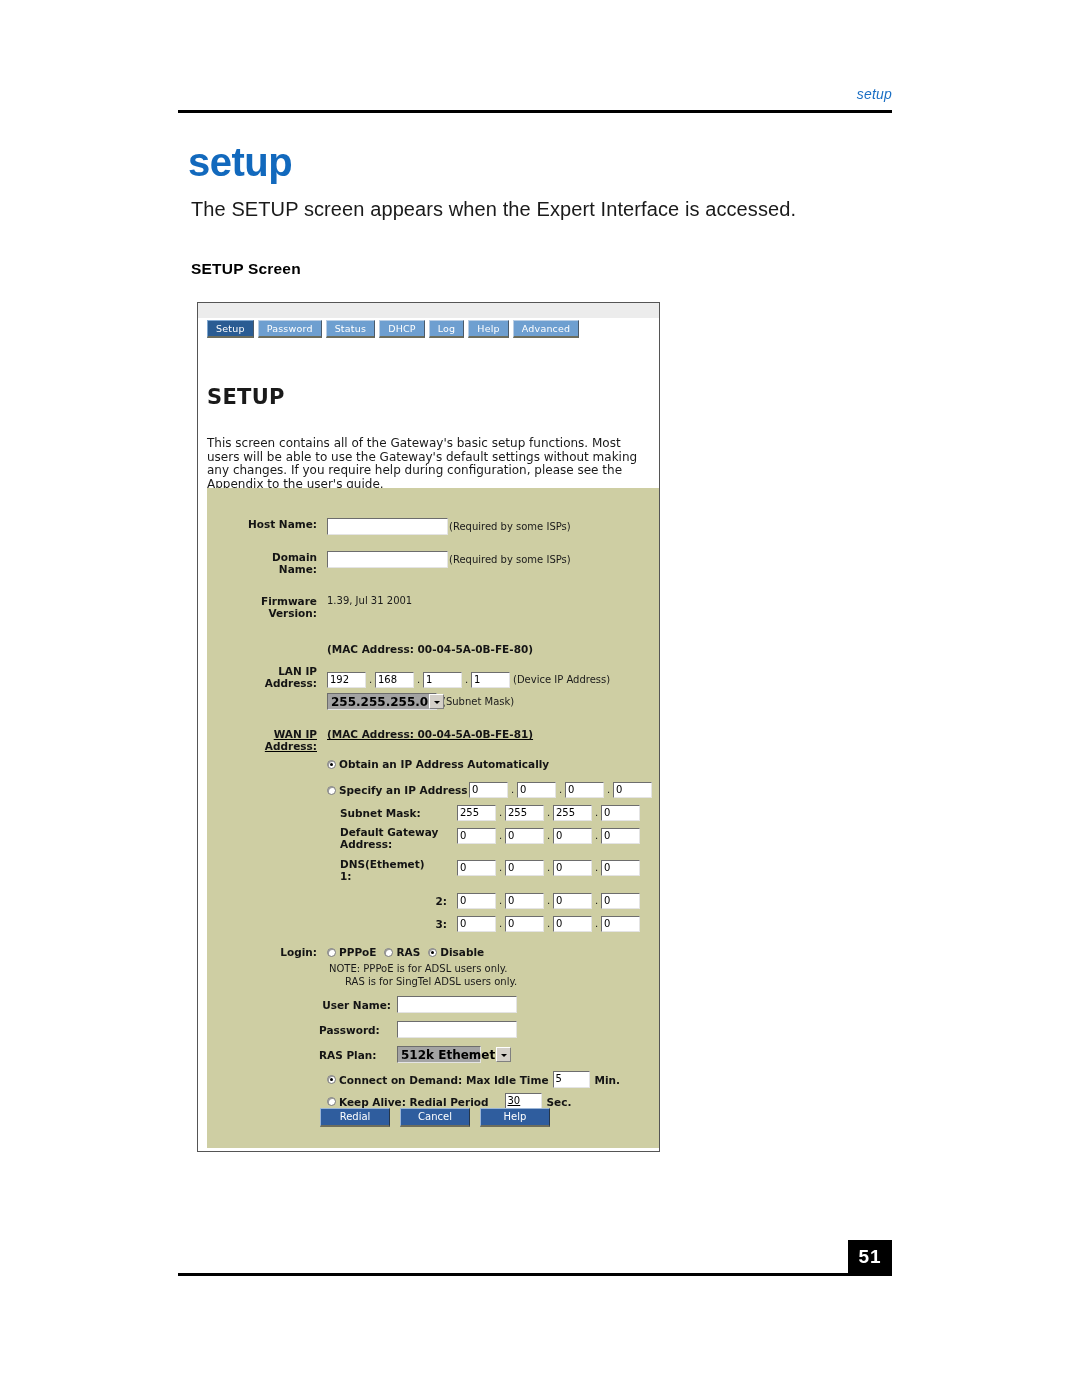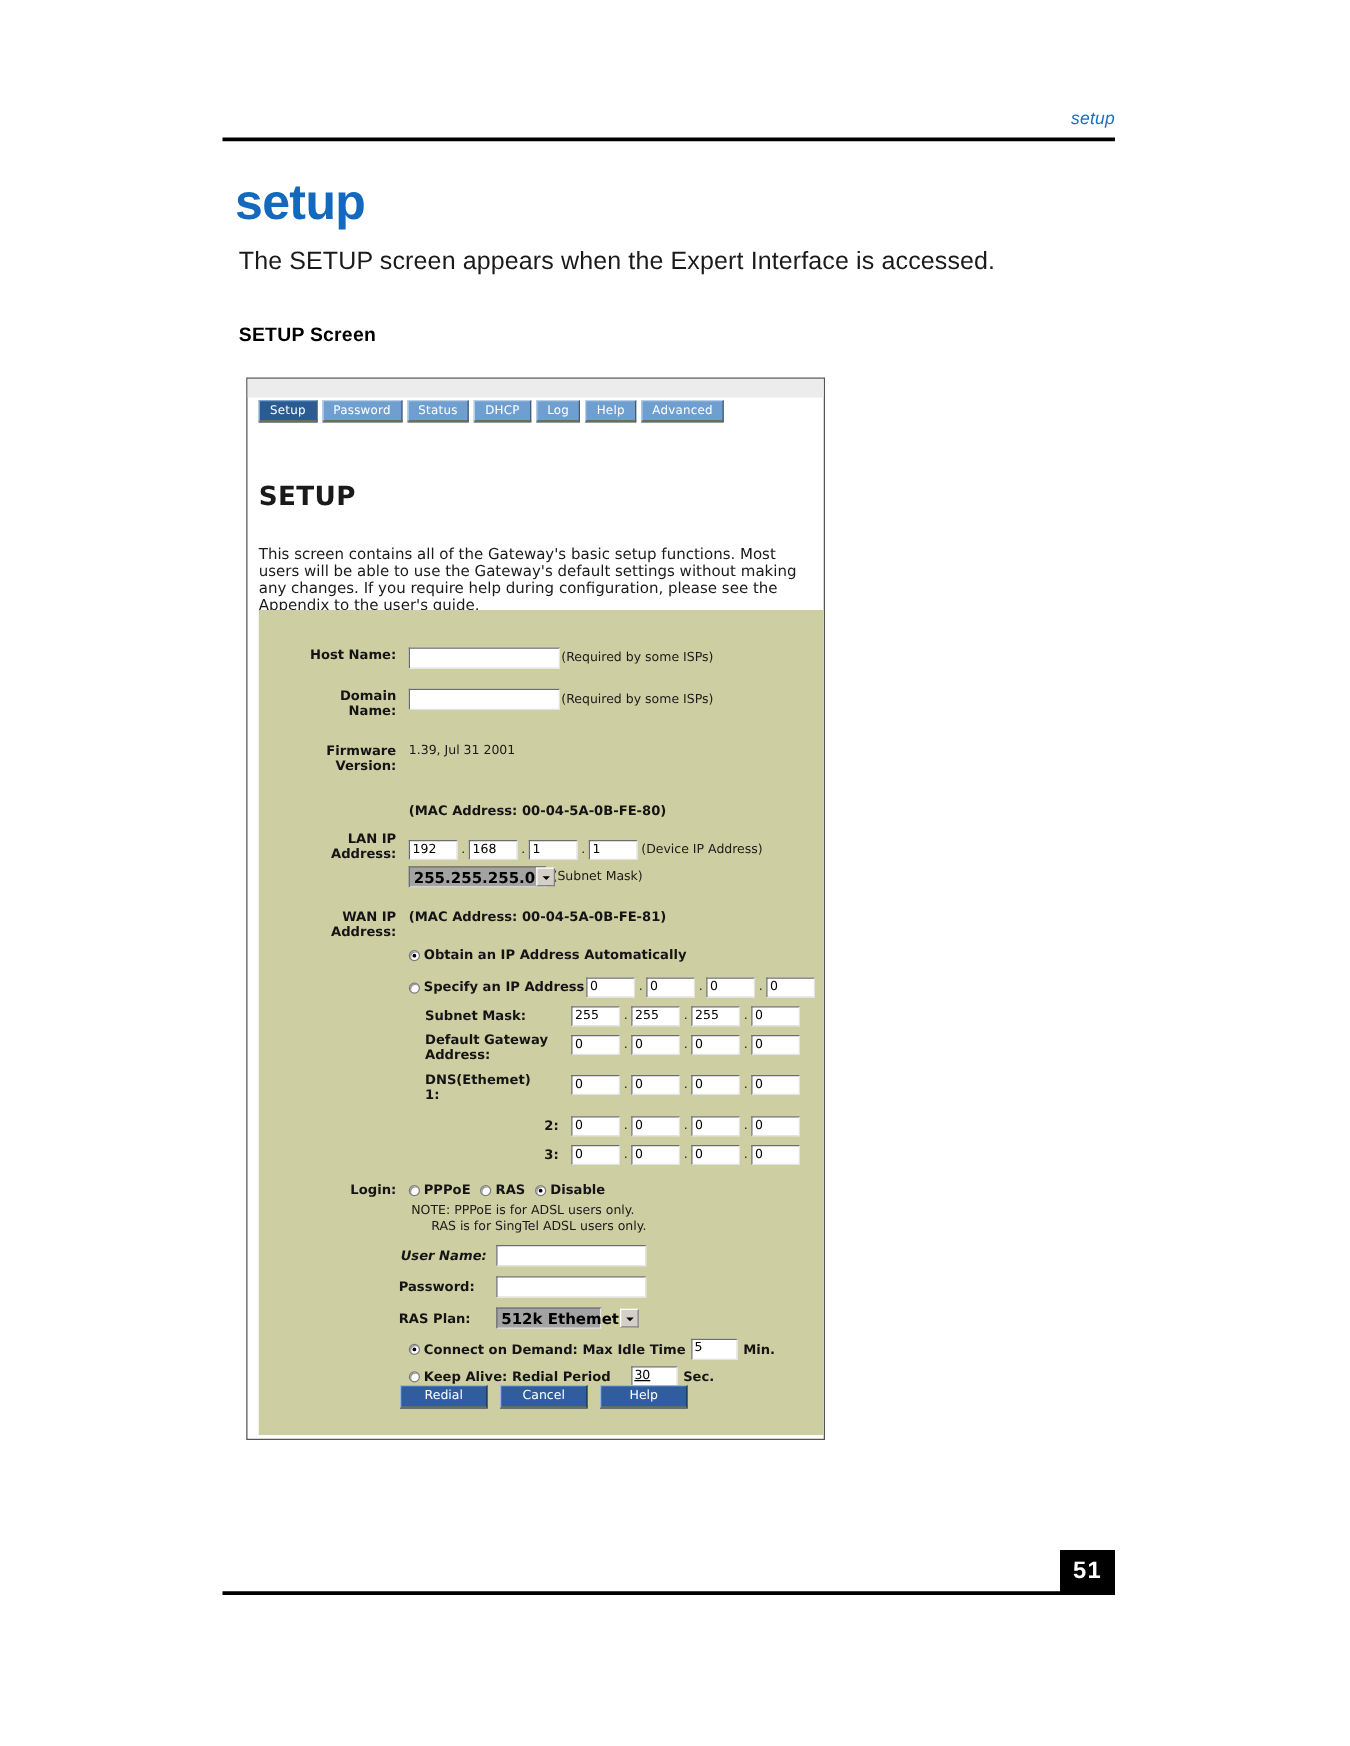--- a/index.html
+++ b/index.html
@@ -369,21 +369,21 @@
         <div class="iprow" style="margin-top:3px;">
           <div class="selectbox" style="width:110px;">
             <span class="sv">255.255.255.0</span>
             <span class="arrowbtn"></span>
           </div>
           <div class="hint" style="margin-left:5px;">(Subnet Mask)</div>
         </div>
       </div>
     </div>
 
-    <div class="row" style="left:0; top:240px; width:472px;">
+    <div class="row" style="left:0; top:240px; width:472px;text-decoration:underline;">
       <div class="lbl" style="width:110px;">WAN IP
 Address:</div>
       <div style="margin-left:10px;">
         <div class="lbl" style="text-align:left;">(MAC Address: 00-04-5A-0B-FE-81)</div>
       </div>
     </div>
 
     <div class="row" style="left:120px; top:270px; align-items:center;">
       <span class="radio on"></span>
       <span class="radlabel">Obtain an IP Address Automatically</span>
@@ -485,21 +485,21 @@
           <span class="radio on"></span>
           <span class="radlabel">Disable</span>
         </span>
       </div>
     </div>
 
     <div class="plain" style="position:absolute; left:122px; top:475px;">NOTE: PPPoE is for ADSL users only.</div>
     <div class="plain" style="position:absolute; left:138px; top:488px;">RAS is for SingTel ADSL users only.</div>
 
     <div class="row" style="left:112px; top:508px; align-items:center;">
-      <span class="lbl" style="width:72px; text-align:center;font-style:italic;">User Name:</span>
+      <span class="lbl" style="width:72px; text-align:right;">User Name:</span>
       <span class="sunken" style="width:120px; height:17px; margin-left:6px;"></span>
     </div>
 
     <div class="row" style="left:112px; top:533px; align-items:center;">
       <span class="lbl" style="width:72px; text-align:left;">Password:</span>
       <span class="sunken" style="width:120px; height:17px; margin-left:6px;"></span>
     </div>
 
     <div class="row" style="left:112px; top:558px; align-items:center;">
       <span class="lbl" style="width:72px; text-align:left;">RAS Plan:</span>

